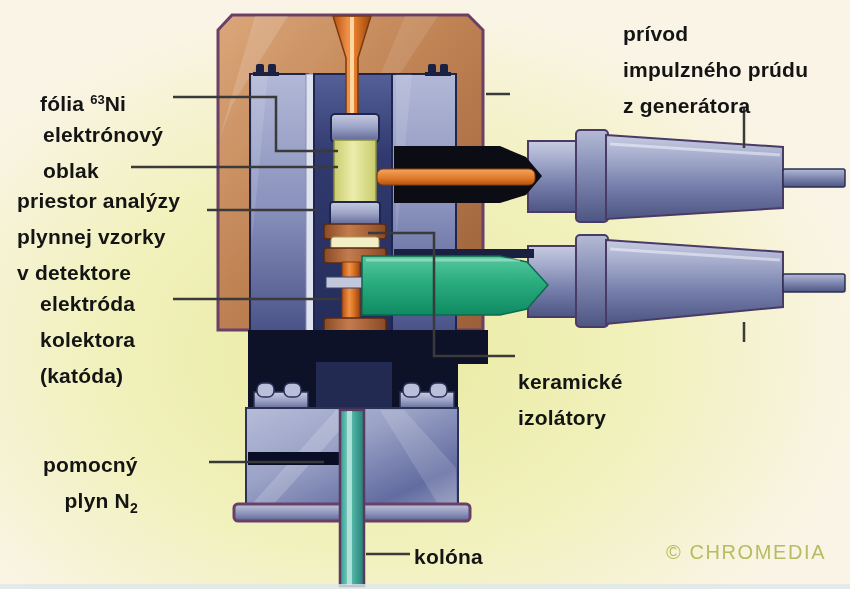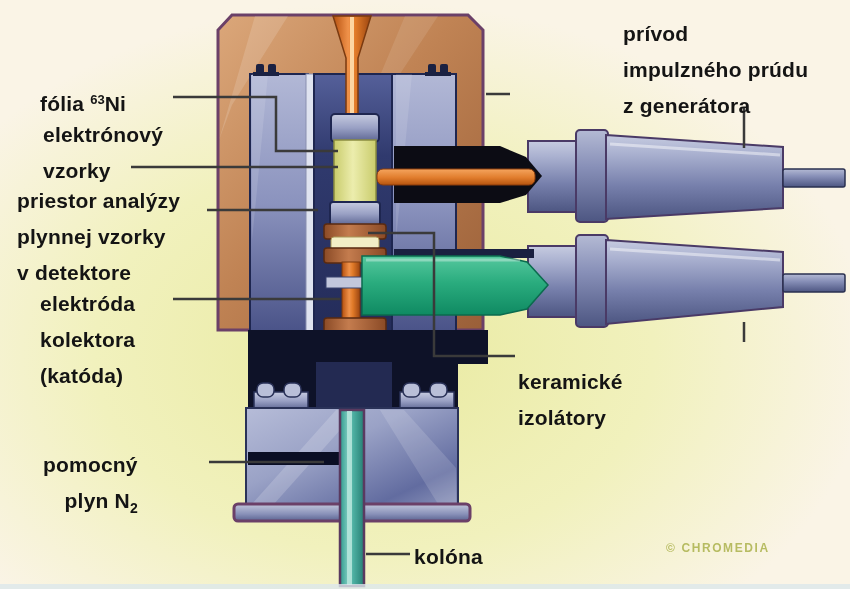--- a/index.html
+++ b/index.html
@@ -22,22 +22,22 @@
     font-size:21px;
     line-height:36px;
     letter-spacing:.2px;
     color:var(--label_text,#141414);
     white-space:pre-line;
   }
   .lbl sup{font-size:13px;vertical-align:7px;letter-spacing:0;}
   .lbl sub{font-size:14px;vertical-align:-5px;letter-spacing:0;}
   .watermark{
     position:absolute;
-    font-weight:bold;
-    font-size:12px;
+    font-weight:normal;
+    font-size:20px;
     letter-spacing:1.6px;
     color:var(--watermark_olive,#b0b655);
     opacity:.9;
   }
   .bottom-strip{
     position:absolute;left:0;top:584px;width:850px;height:5px;
     background:#dce7eb;opacity:.8;
   }
 </style>
 </head>
@@ -240,21 +240,21 @@
       <path d="M486 94 H510"></path>
       <path d="M744 107 V148"></path>
       <path d="M368 233 H434 V356 H515"></path>
       <path d="M744 322 V342"></path>
     </g>
   </svg>
 
   <div class="lbl" style="left:40px;top:82px;"><span>fólia </span><sup>63</sup><span>Ni</span></div>
 
   <div class="lbl" style="left:43px;top:117px;">elektrónový
-vzorky</div>
+oblak</div>
 
   <div class="lbl" style="left:17px;top:183px;">priestor analýzy
 plynnej vzorky
 v detektore</div>
 
   <div class="lbl" style="left:40px;top:286px;">elektróda
 kolektora
 (katóda)</div>
 
   <div class="lbl" style="left:43px;top:447px;text-align:right;"><span>pomocný</span><br><span>plyn N</span><sub>2</sub></div>

